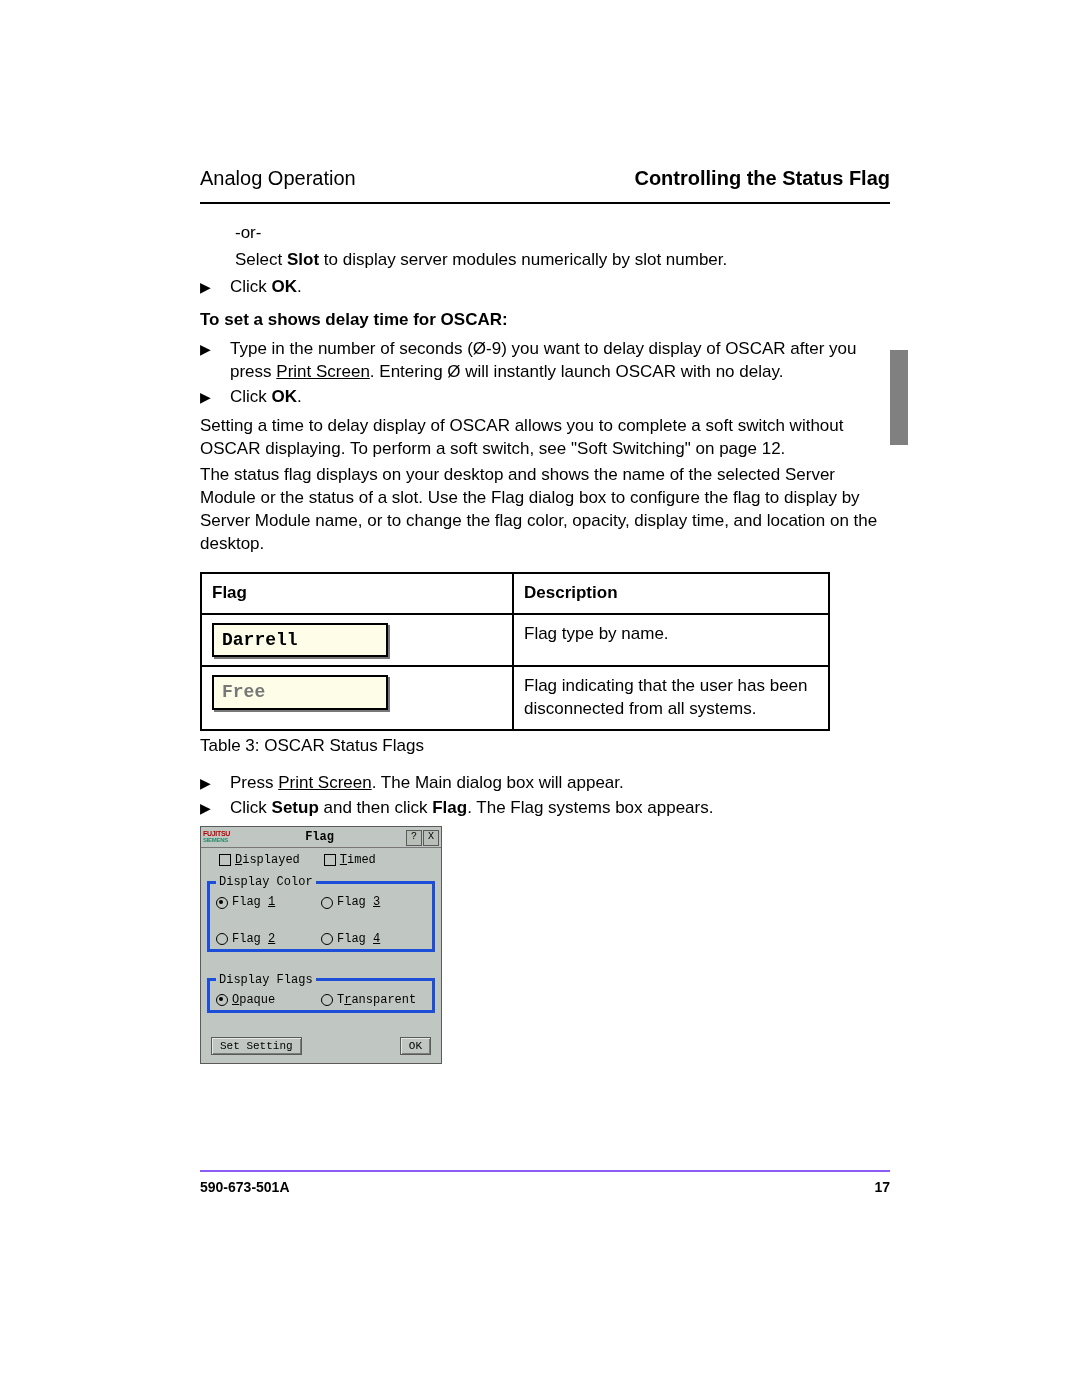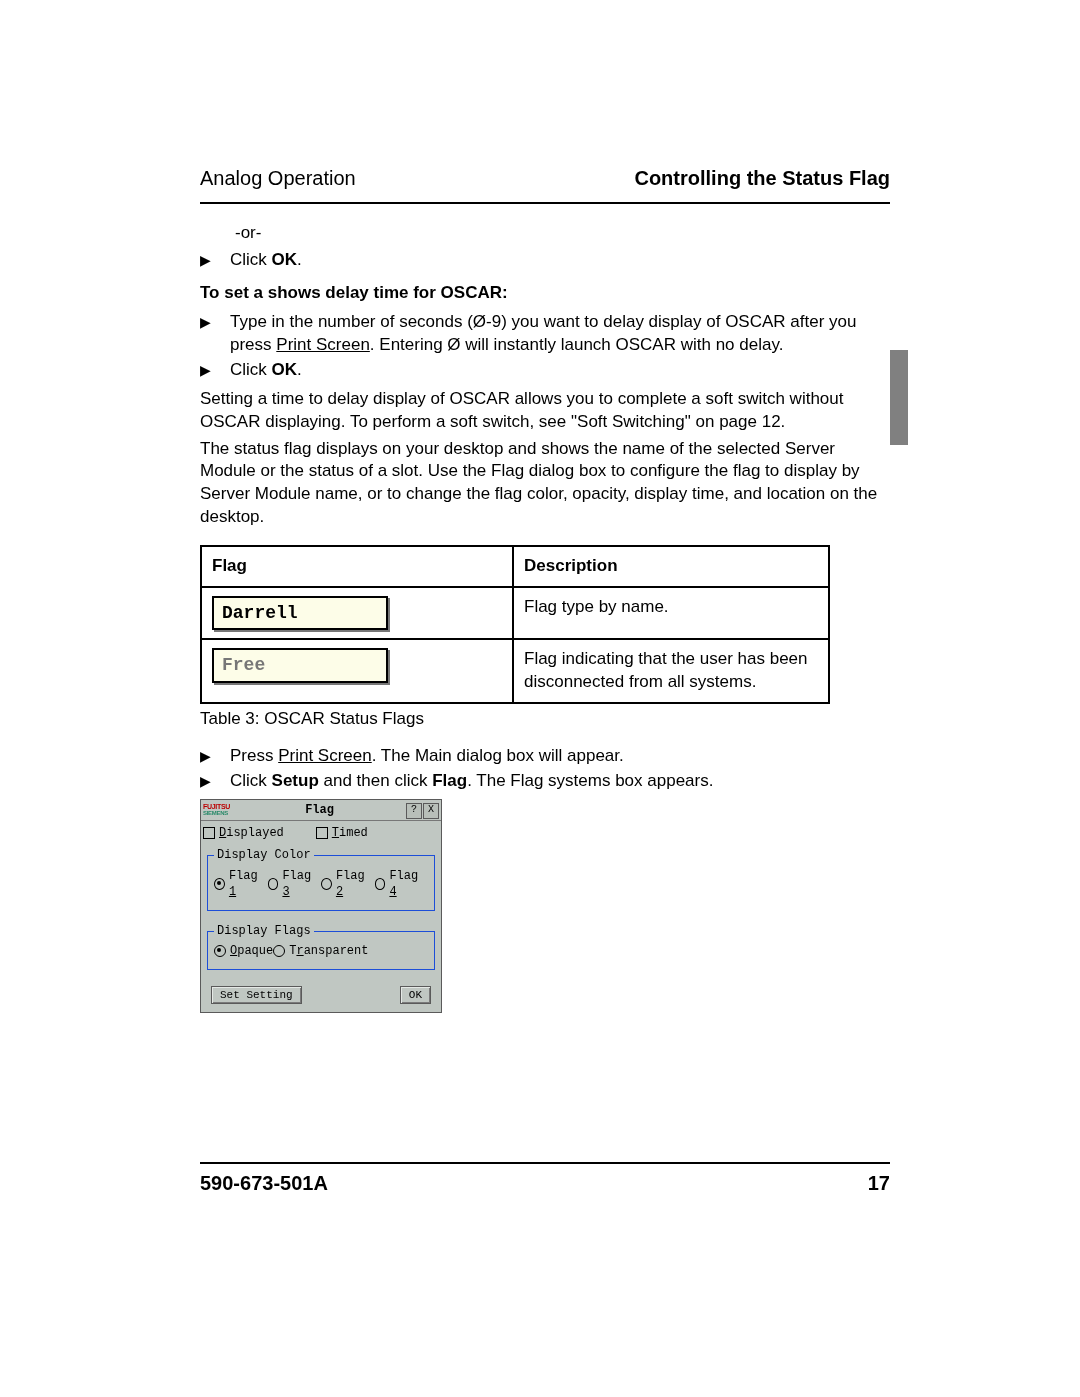--- a/index.html
+++ b/index.html
@@ -135,41 +135,41 @@
     height: 14px;
     border: 1px solid #5a5a5a;
     background: #b8bfb9;
     text-align: center;
     line-height: 12px;
     font-size: 10px;
     margin-left: 1px;
   }
   .dialog .row {
     display: flex;
-    padding: 4px 2px;
-    gap: 32px;
+    padding: 4px 18px;
+    gap: 24px;
     text-align: center;
   }
   .dialog fieldset {
-    margin: 2px 6px 12px 6px;
-    border: 1px solid #1d4ed8;
-    padding: 4px 6px 10px 6px;
+    margin: 2px 6px 20px 6px;
+    border: 3px solid #1d4ed8;
+    padding: 4px 6px 2px 6px;
   }
   .dialog legend {
     padding: 0 3px;
     font-weight: normal;
   }
   .dialog .opt {
     display: flex;
     align-items: center;
     gap: 4px;
   }
   .dialog .grid2 {
     display: grid;
-    grid-template-columns: 1fr 1fr 1fr 1fr;
+    grid-template-columns: 1fr 1fr;
     row-gap: 20px;
   }
   .dialog .btnrow {
     display: flex;
     justify-content: space-between;
     padding: 4px 10px 8px 10px;
   }
   .dialog button {
     font-family: "Courier New", monospace;
     font-size: 11px;
@@ -200,42 +200,45 @@
     left:2px;top:2px;width:4px;height:4px;
     background:#000;border-radius:50%;
   }
   .u1 { text-decoration: underline; }
 
   .footer {
     position: absolute;
     left: 200px;
     right: 190px;
     bottom: 200px;
-    border-top: 2px solid #000000;
+    border-top: 2px solid #8b5cf6;
     padding-top: 6px;
     display: flex;
     justify-content: space-between;
-    font-size: 20px;
+    font-size: 14px;
   }
   .footer .docnum { font-weight: bold; }
   .footer .pagenum { font-weight: bold; }
 </style>
 </head>
 <body>
 
 <div class="page">
   <div class="side-tab"></div>
 
   <div class="header-row">
     <span class="header-left">Analog Operation</span>
     <span class="header-right">Controlling the Status Flag</span>
   </div>
 
   <div class="indent1">
     <p class="body-text">-or-</p>
+    <p class="body-text">
+      <span>Select </span><b>Slot</b><span> to display server modules numerically by slot number.</span>
+    </p>
   </div>
   <div class="bullet-row indent1">
     <span class="arrow">▶</span>
     <span class="btxt">
       <span>Click </span><b>OK</b><span>.</span>
     </span>
   </div>
 
   <p class="sub-head">To set a shows delay time for OSCAR:</p>
 

